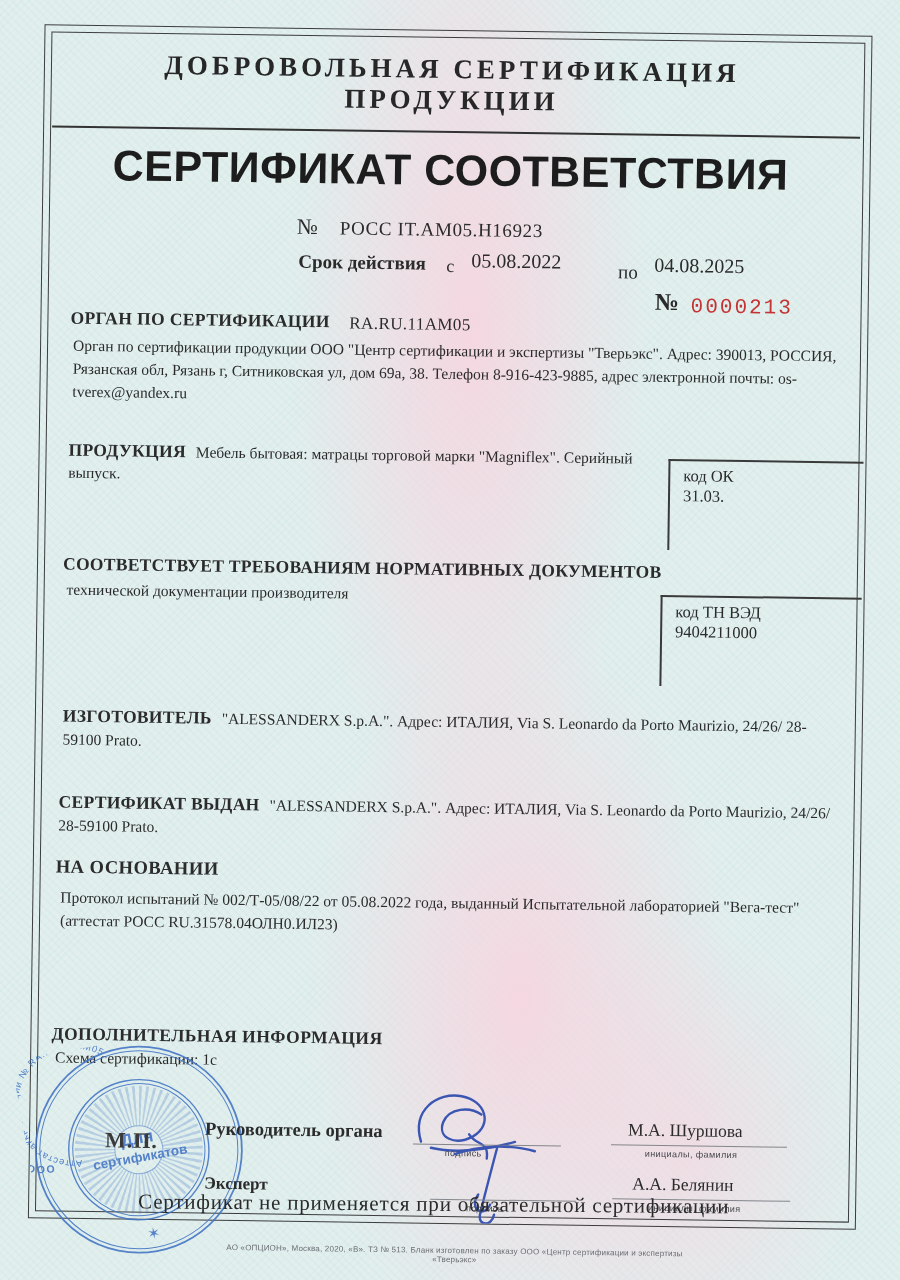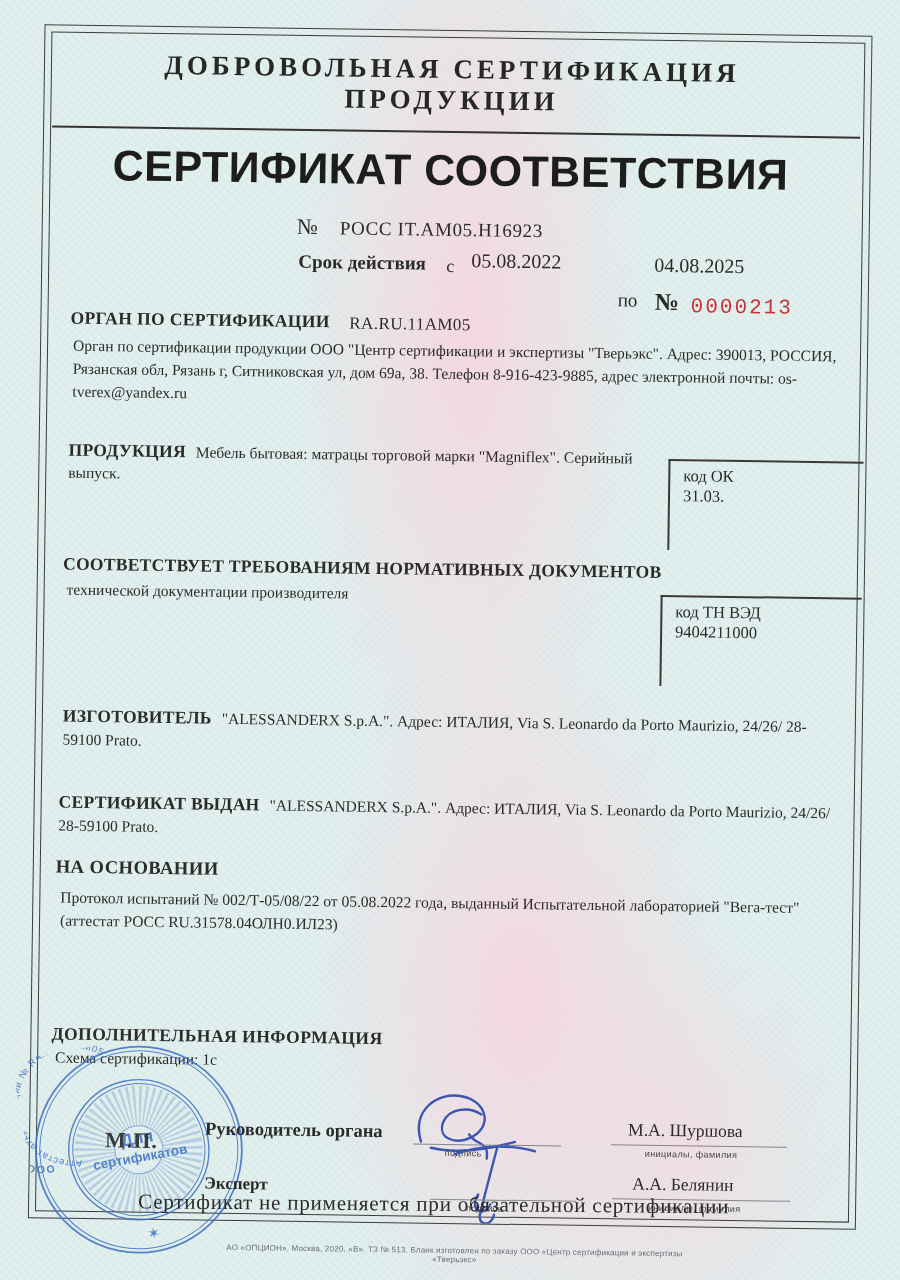--- a/index.html
+++ b/index.html
@@ -19,21 +19,21 @@
   .frame-outer{left:36px;top:30px;width:826px;height:1192px;border:1.6px solid #3c3c3c;}
   .frame-inner{left:43px;top:37px;width:812px;height:1178px;border:1.4px solid #3c3c3c;}
   .band-line{left:45px;top:131px;width:808px;height:0;border-top:2px solid #333;}
   .band-title{left:44px;top:54px;width:800px;text-align:center;font-weight:bold;font-size:27px;letter-spacing:4px;color:#272727;}
   .main-title{left:44px;top:146px;width:800px;text-align:center;font-family:"Liberation Sans",sans-serif;font-weight:bold;font-size:43px;color:#1d1d1d;letter-spacing:.5px;}
   .no-sign{left:291px;top:216px;font-size:22px;}
   .no-val{left:334px;top:219px;font-size:19px;letter-spacing:.6px;}
   .val-label{left:293px;top:253px;font-size:19px;font-weight:bold;}
   .val-c{left:441px;top:256px;font-size:18px;}
   .val-from{left:466px;top:249px;font-size:20px;}
-  .val-po{left:613px;top:259px;font-size:19px;margin-top:28px;}
+  .val-po{left:613px;top:259px;font-size:19px;}
   .val-to{left:649px;top:251px;font-size:20px;}
   .blank-sign{left:650px;top:286px;font-size:24px;font-weight:600;}
   .blank-val{left:686px;top:292px;font-family:"Liberation Mono",monospace;font-size:21px;color:#c53434;letter-spacing:2px;}
   .org-label{left:66px;top:313px;font-size:17.5px;font-weight:bold;letter-spacing:.4px;}
   .org-val{left:345px;top:315px;font-size:17px;letter-spacing:.4px;}
   .org-details{left:69px;top:339px;width:786px;font-size:15.5px;line-height:23px;}
   .product-para{left:66px;top:428px;width:575px;font-size:15.5px;line-height:22px;}
   .inline-label{font-size:17.5px;font-weight:bold;letter-spacing:.3px;margin-right:10px;}
   .code-box{border-top:2.4px solid #3a3a3a;border-left:2px solid #3a3a3a;padding:5px 0 0 13px;font-size:16.5px;line-height:20px;}
   .code-ok{left:666px;top:456px;width:180px;height:84px;}

